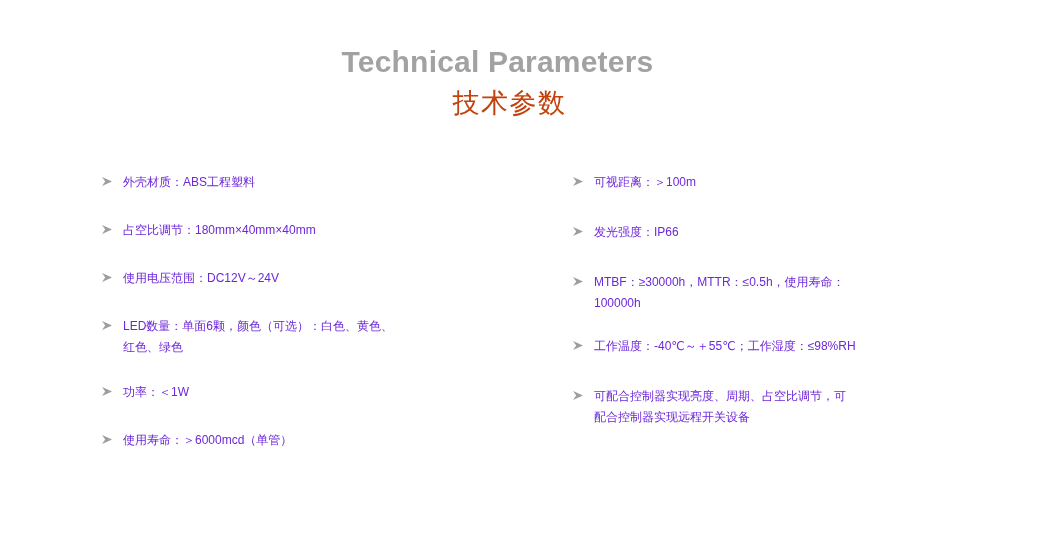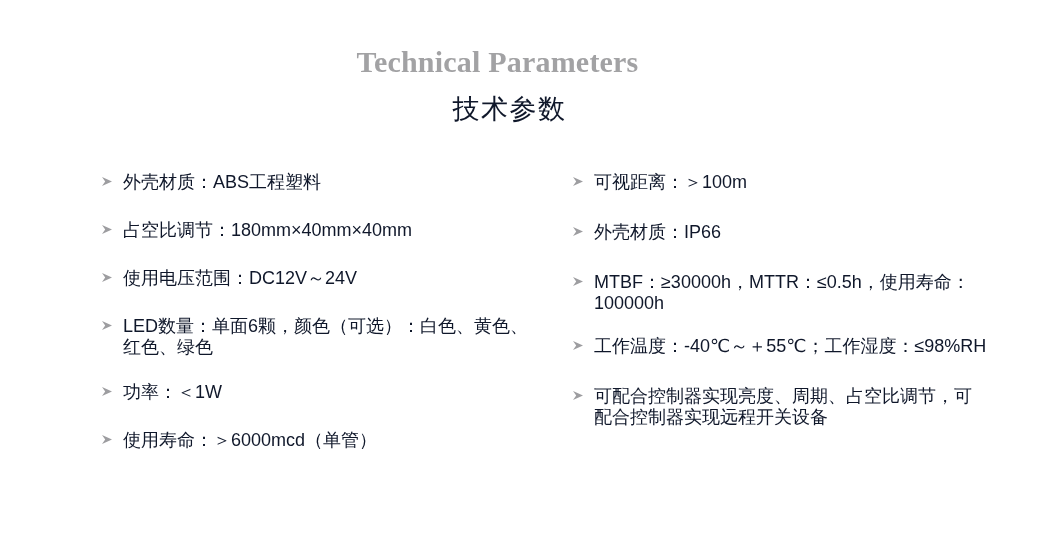--- a/index.html
+++ b/index.html
@@ -21,35 +21,34 @@
     background: #ffffff;
   }
 
   
   .title-block {
     position: absolute;
     left: 0;
     top: 44px;
     width: 995px;
     text-align: center;
-    font-family: Liberation Serif, serif;
   }
   .title-en {
     font-size: 30px;
     font-weight: bold;
     color: #a2a2a4;
     letter-spacing: 0.2px;
     line-height: 1.18;
     white-space: nowrap;
   }
   .title-cn {
-    margin-top: 14px;
+    margin-top: 8px;
     font-size: 27px;
     font-weight: 400;
-    color: #0f172a;
+    color: #c2410c;
     letter-spacing: 1.5px;
     line-height: 1.2;
     white-space: nowrap;
     padding-left: 24px;
   }
 
   
   .columns {
     position: absolute;
     left: 0;
@@ -68,22 +67,22 @@
   }
   .col-right {
     width: 500px;
     padding-left: 12px;
     padding-right: 30px;
   }
 
   .spec-item {
     display: flex;
     align-items: flex-start;
-    color: #0f172a;
-    font-size: 18px;
+    color: #6d28d9;
+    font-size: 12px;
     line-height: 21px;
     justify-content: space-between;
   }
   .col-left .spec-item { margin-bottom: 27px; }
   .col-left .spec-item.two-line { margin-bottom: 24px; }
   .col-right .spec-item { margin-bottom: 29px; }
   .col-right .spec-item.two-line { margin-bottom: 22px; }
   .spec-item:last-child { margin-bottom: 0; }
 
   .bullet {
@@ -183,21 +182,21 @@
         </span>
         <span class="spec-text">可视距离：＞100m</span>
       </div>
 
       <div class="spec-item">
         <span class="bullet">
           <svg width="13" height="11" viewBox="0 0 13 11" aria-hidden="true">
             <path d="M1 1 L11 5.5 L1 10 L4.2 5.5 Z" fill="currentColor"></path>
           </svg>
         </span>
-        <span class="spec-text">外壳材质：IP66</span>
+        <span class="spec-text">发光强度：IP66</span>
       </div>
 
       <div class="spec-item two-line">
         <span class="bullet">
           <svg width="13" height="11" viewBox="0 0 13 11" aria-hidden="true">
             <path d="M1 1 L11 5.5 L1 10 L4.2 5.5 Z" fill="currentColor"></path>
           </svg>
         </span>
         <span class="spec-text">MTBF：≥30000h，MTTR：≤0.5h，使用寿命：
 100000h</span>

